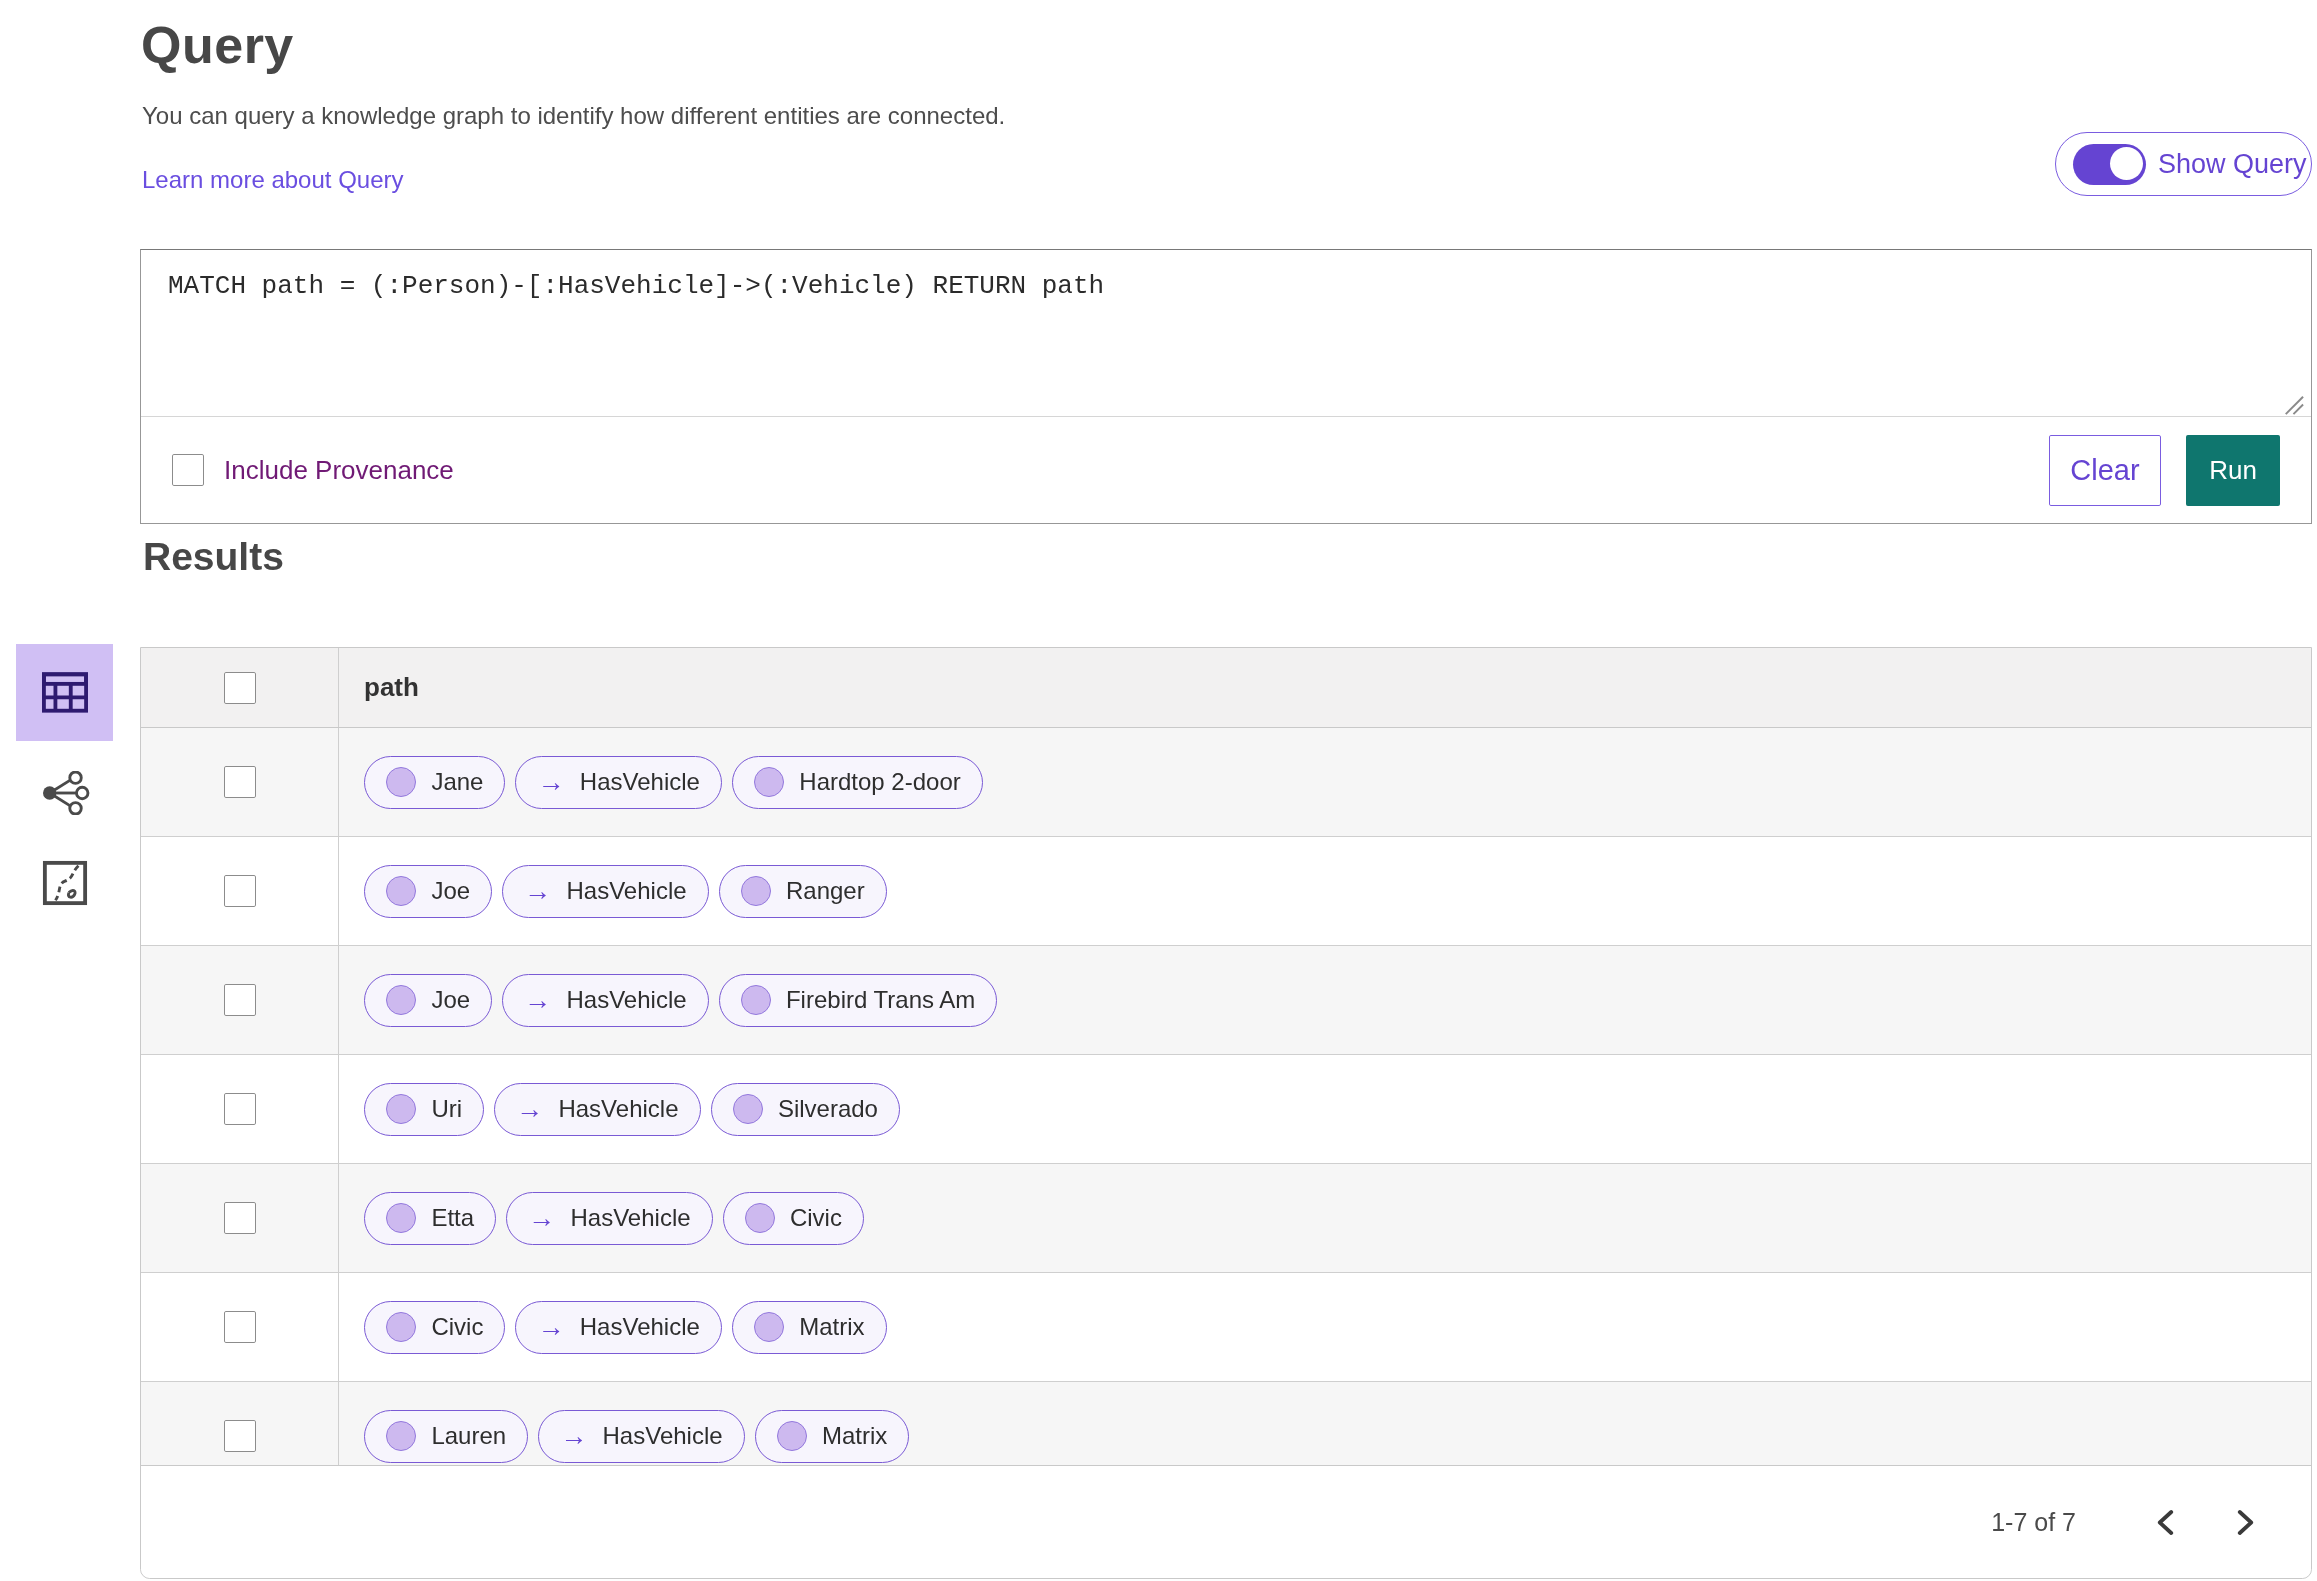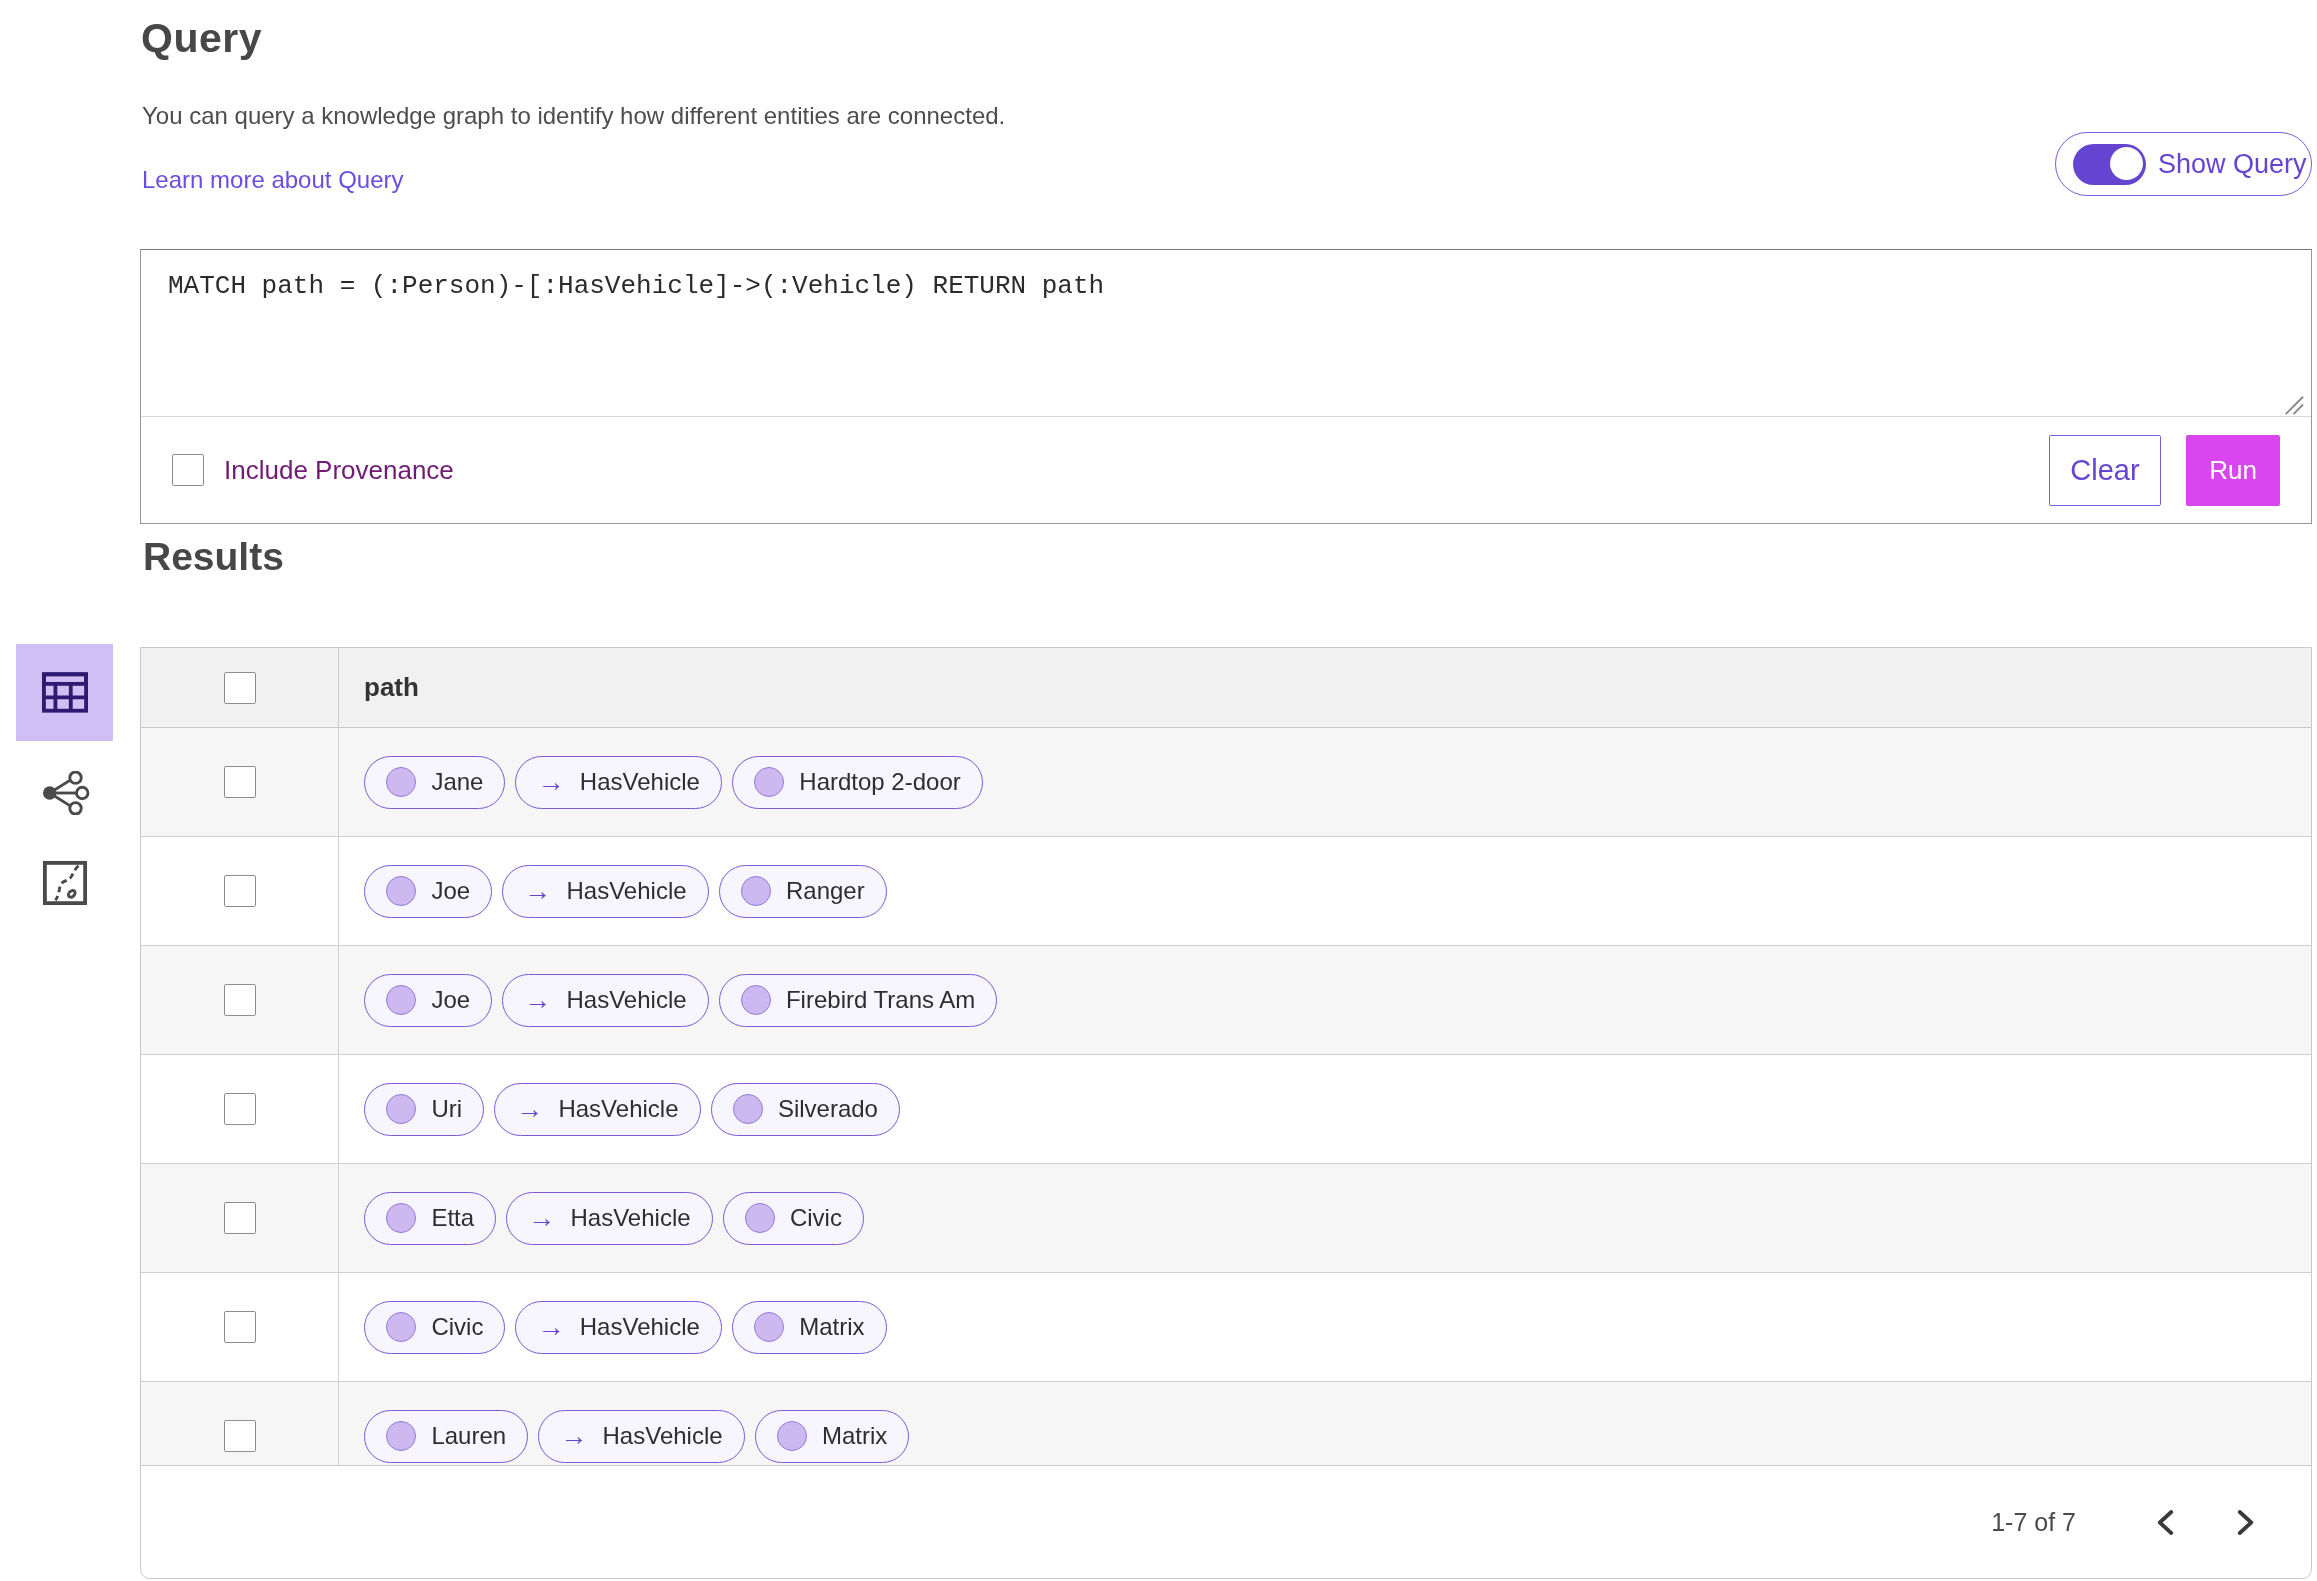--- a/index.html
+++ b/index.html
@@ -1,21 +1,21 @@
 <!DOCTYPE html>
 <html><head>
 <meta charset="utf-8">
 <style>
   * { margin:0; padding:0; box-sizing:border-box; }
   html,body { width:2317px; height:1582px; background:#ffffff;
     font-family:"Liberation Sans", sans-serif; color:#4a4a4a; overflow:hidden; }
   .page { position:relative; width:2317px; height:1582px; }
 
   
-  .title { position:absolute; left:141px; top:15.4px; font-size:41px; font-weight:700; color:#474747; letter-spacing:0.5px; }
+  .title { position:absolute; left:141px; top:15.4px; font-size:52px; font-weight:700; color:#474747; letter-spacing:0.5px; }
   .description { position:absolute; left:142px; top:102px; font-size:24px; color:#4d4d4d; }
   .learn-more { position:absolute; left:142px; top:166px; font-size:24px; color:#6a4ee0; text-decoration:none; cursor:pointer; }
 
   .toggle-pill { position:absolute; left:2055px; top:132px; width:257px; height:64px;
     border:1.9px solid #7a5ce0; border-radius:39px; background:#fff;
     display:flex; align-items:center; padding-left:17.4px; cursor:pointer; }
   .switch { width:73px; height:41px; background:#6544d2; border-radius:21px; position:relative; flex:0 0 auto; }
   .switch .knob { position:absolute; right:3.9px; top:3.9px; width:33px; height:33px; background:#fff; border-radius:50%; }
   .toggle-label { margin-left:11.6px; font-size:27px; color:#6544d2; }
 
@@ -25,21 +25,21 @@
   .query-text { position:absolute; left:0; top:0; right:0; height:167px; padding:21px 27px;
     font-family:"Liberation Mono", monospace; font-size:26px; color:#2b2b2b; white-space:pre-wrap; }
   .resize-handle { position:absolute; right:5.8px; top:141px; width:25px; height:25px; }
   .query-footer { position:absolute; left:0; right:0; bottom:0; height:107px; border-top:1px solid #d6d6d6;
     display:flex; align-items:center; padding:0 31px; }
   .checkbox { width:32px; height:32px; border:1.9px solid #8c8c8c; background:#fff; border-radius:1.9px; flex:0 0 auto; cursor:pointer; }
   .cb-label { margin-left:20px; font-size:26px; color:#701a75; }
   .qf-spacer { flex:1; }
   .btn-clear { width:112px; height:71px; border:1.9px solid #7a5ce0; background:#fff; color:#6544d2;
     font-size:29px; border-radius:1.9px; cursor:pointer; font-family:inherit; }
-  .btn-run { width:94px; height:71px; border:none; background:#d946ef; color:#fff;
+  .btn-run { width:94px; height:71px; border:none; background:#0f766e; color:#fff;
     font-size:26px; margin-left:25px; border-radius:1.9px; cursor:pointer; font-family:inherit; }
 
   
   .results-title { position:absolute; left:143px; top:535px; font-size:39px; font-weight:700; color:#474747; }
 
   .side-tile { position:absolute; left:16.4px; top:644px; width:97px; height:97px; background:#d0bff4;
     display:flex; align-items:center; justify-content:center; cursor:pointer; }
   .side-btn { position:absolute; left:28px; width:73px; height:73px; display:flex; align-items:center; justify-content:center; cursor:pointer; }
   .side-btn.graph { top:756px; }
   .side-btn.map { top:846px; }

